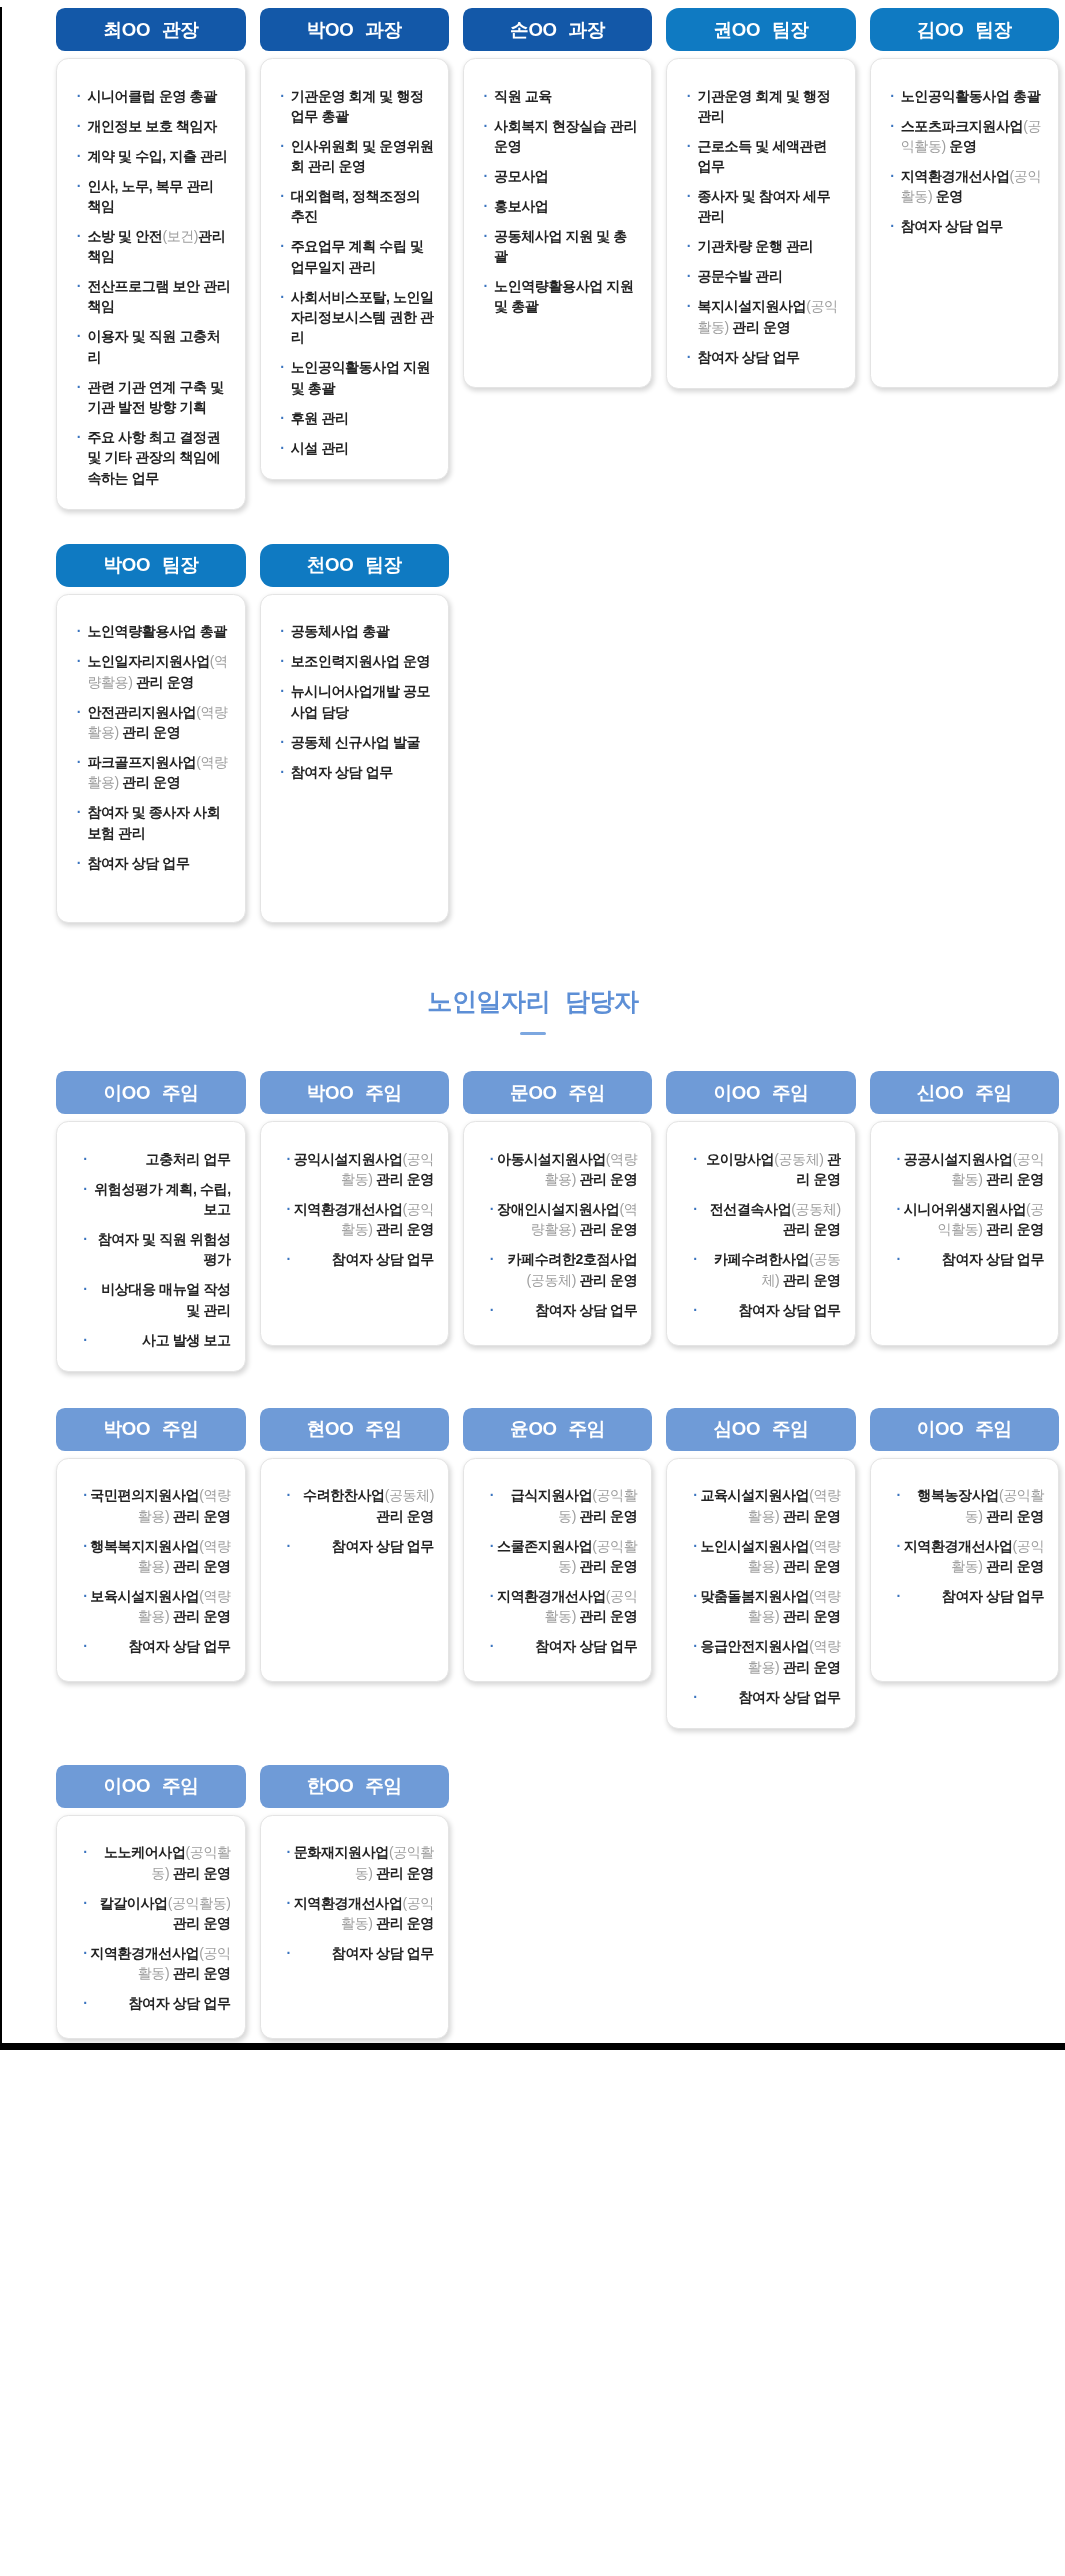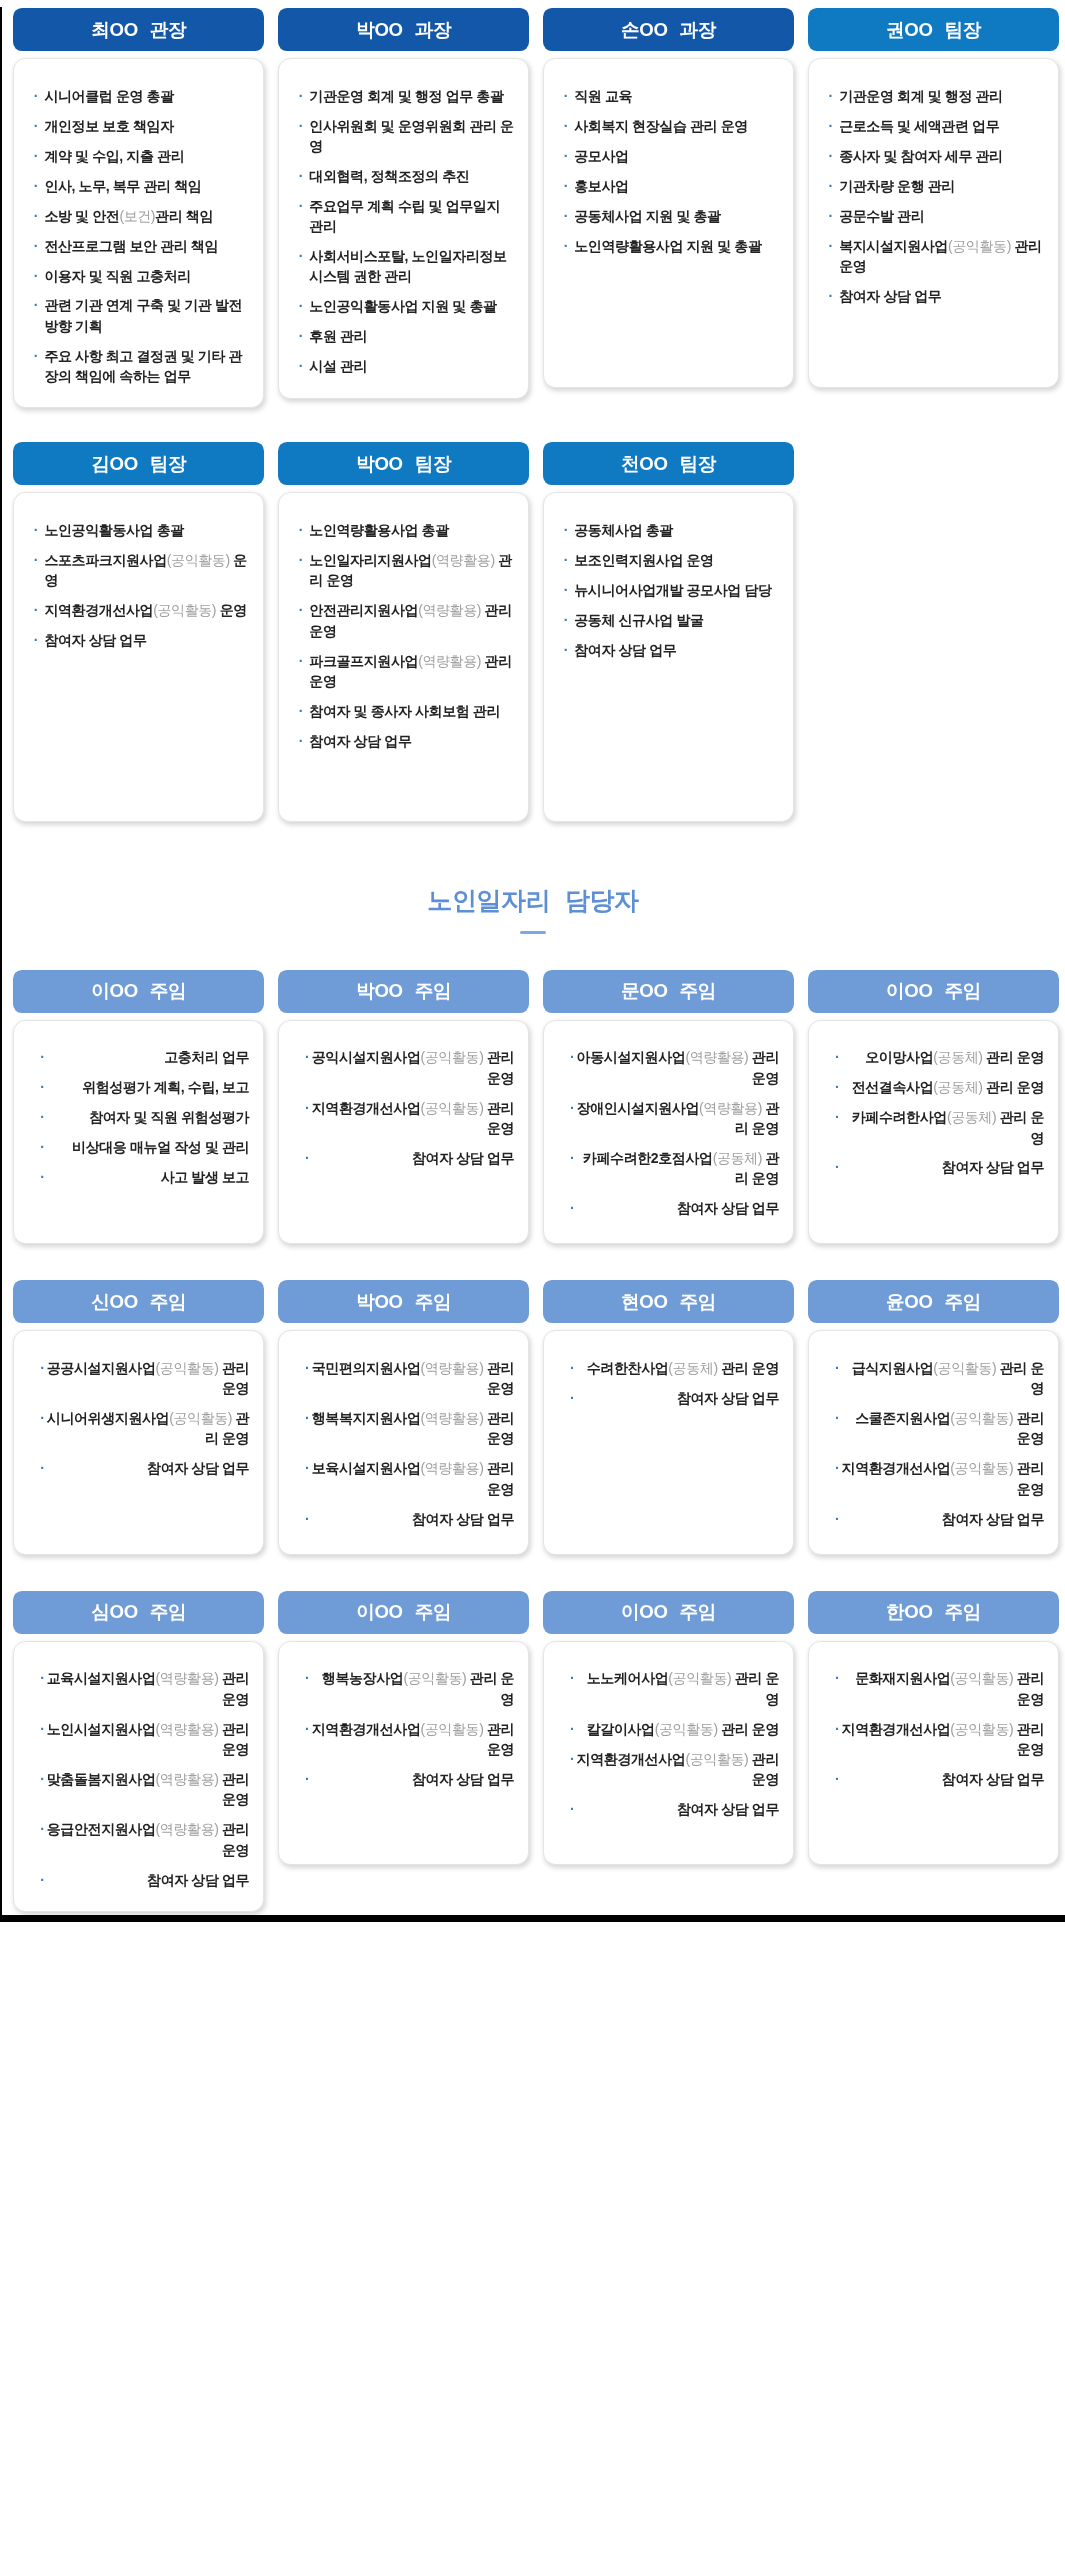--- a/index.html
+++ b/index.html
@@ -23,40 +23,41 @@
     -webkit-font-smoothing:antialiased;
   }
   .page{padding-top:8px;position:relative;}
   .edge-left{
     position:absolute;left:0;top:7px;bottom:0;width:1.8px;
     background:var(--c-edge);z-index:5;
   }
   .bottom-edge{height:7px;background:var(--c-edge);margin-top:3.5px;}
   .grid{
     display:grid;
-    grid-template-columns:repeat(4,1fr);
+    grid-template-columns:repeat(5,1fr);
     column-gap:14px;
     row-gap:34px;
     padding:0 7px 0 13.3px;
     align-items:start;
+    margin-left:43px;
   }
   #staff-grid{row-gap:36px;text-align:right;}
   .card{display:block;}
   .card-header{
     height:43px;
     border-radius:8.9px;
     color:#fff;
     font-weight:bold;
     font-size:18.6px;
     display:flex;align-items:center;justify-content:center;
     word-spacing:7px;
     letter-spacing:-0.3px;
   }
   .level-director{background:var(--c-director);}
-  .level-team{background:var(--c-team);}
+  .level-team{background:var(--c-team);border-radius:13px;}
   .level-staff{background:var(--c-staff);}
   .card-body{
     margin-top:7px;
     background:#fff;
     border:0.9px solid var(--c-card-border);
     border-radius:12.4px;
     box-shadow:1.8px 2.7px 5.3px rgba(0,0,0,.16);
     padding:26.6px 14px 21px 19.5px;
   }
   .lead .card-body{min-height:280px;}

